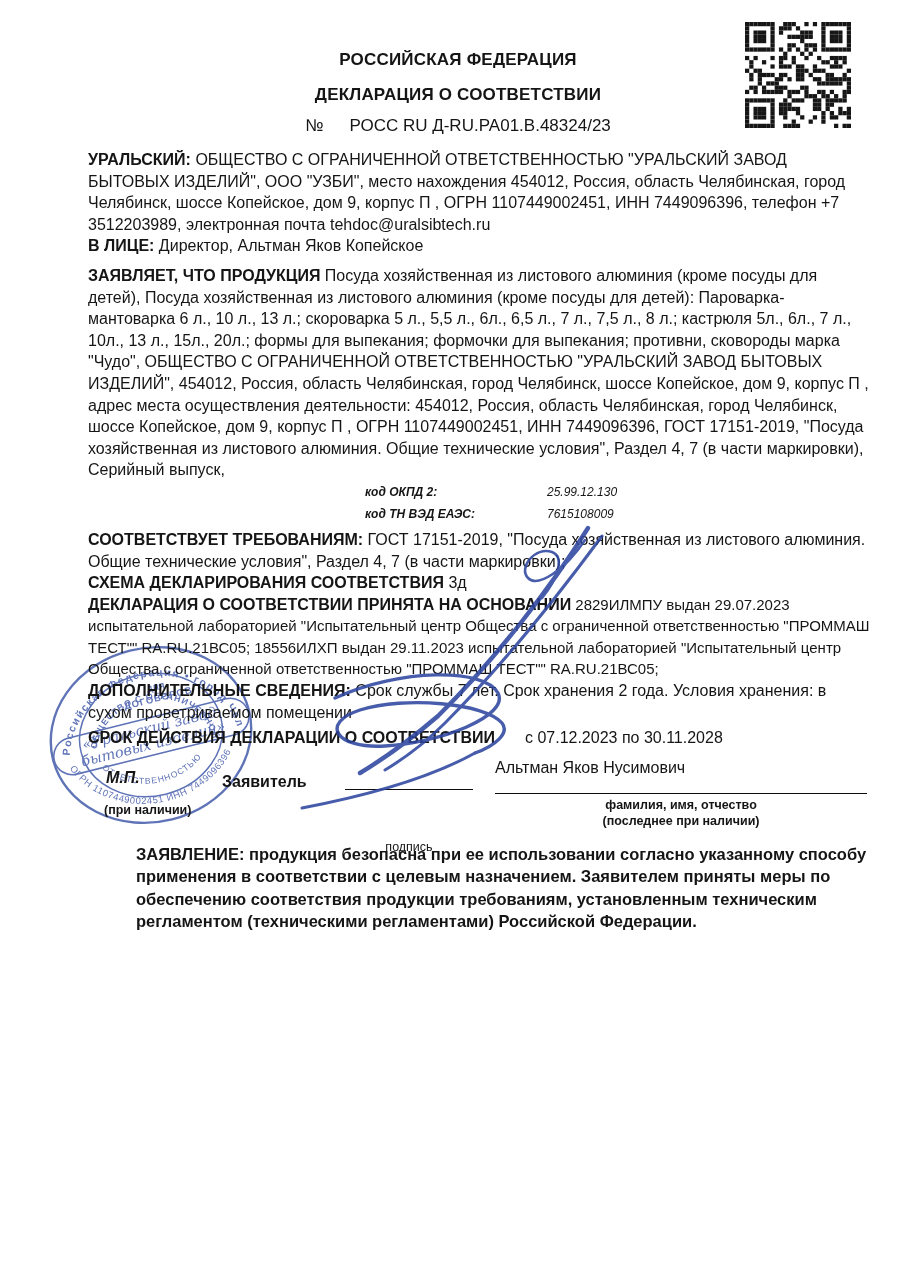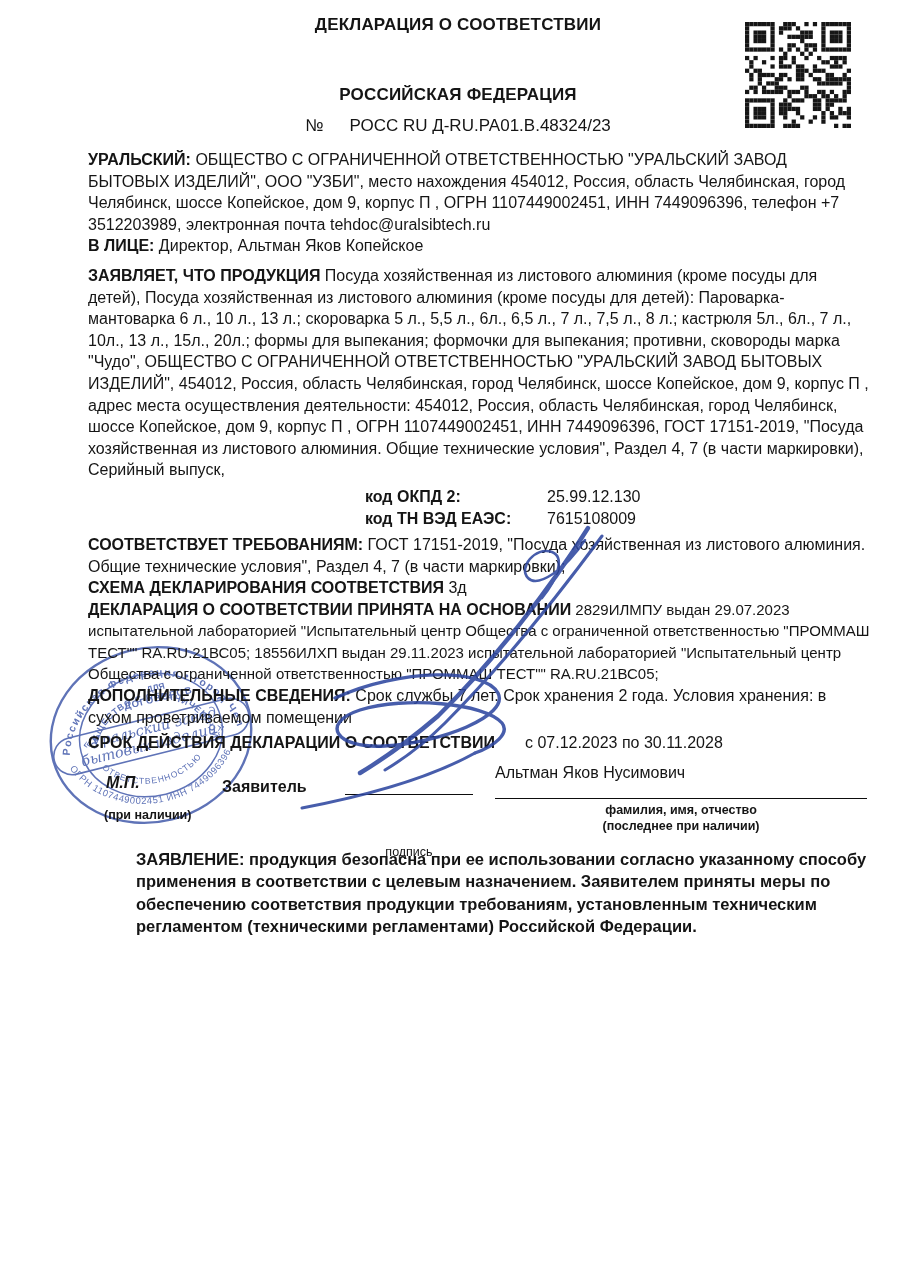--- a/index.html
+++ b/index.html
@@ -13,21 +13,21 @@
   .hdr{width:740px;text-align:center;font-weight:bold;font-size:17px;letter-spacing:.2px;}
   .hdr-country{margin-top:50px;}
   .hdr-title{margin-top:15px;}
   .numline{width:740px;text-align:center;font-size:17px;margin-top:11px;}
   .numline .no{margin-right:26px;}
   p{margin:0;}
   .para{font-size:16px;line-height:21.6px;text-align:left;}
   .b{font-weight:bold;}
   .applicant{margin-top:13px;}
   .product{margin-top:8px;}
-  .codes{margin-top:5px;font-size:16px;line-height:22.5px;}
+  .codes{font-size:12px;line-height:22.5px;font-style:italic;}
   .codes .row{padding-left:277px;}
   .codes .lbl{display:inline-block;width:182px;font-weight:bold;}
   .compliance{margin-top:3px;}
   .small{font-size:15px;line-height:21px;}
   .validity{margin-top:4px;}
   .validity .val{margin-left:30px;}
   .sigblock{position:relative;height:88px;margin-top:6px;}
   .sigblock .mp{position:absolute;left:18px;top:14px;font-weight:bold;font-size:16px;font-style:italic;}
   .sigblock .mpnote{position:absolute;left:16px;top:48px;font-weight:bold;font-size:12.5px;}
   .sigblock .applicant-label{position:absolute;left:134px;top:18px;font-weight:bold;font-size:16px;}
@@ -378,22 +378,22 @@
       <path d="M 312,18 C 270,75 210,150 155,205 C 135,225 115,240 95,252" stroke-width="3"></path>
       <path d="M 298,10 C 262,68 205,142 148,198 C 120,222 95,240 70,255" stroke-width="4.4"></path>
       <path d="M 295,22 C 275,52 248,70 238,60 C 228,50 245,28 262,34 C 275,39 268,60 252,80" stroke-width="2.6"></path>
       <path d="M 45,180 C 110,150 195,150 208,175 C 220,198 150,225 95,228 C 45,231 30,205 70,192 C 115,178 195,185 212,205 C 220,215 205,228 185,235" stroke-width="3.4"></path>
       <path d="M 185,235 C 140,260 75,278 12,290" stroke-width="3"></path>
     </g>
   </svg>
 
   <div class="doc">
 
+    <div class="hdr hdr-country">РОССИЙСКАЯ ФЕДЕРАЦИЯ</div>
     <div class="hdr hdr-title">ДЕКЛАРАЦИЯ О СООТВЕТСТВИИ</div>
-    <div class="hdr hdr-country">РОССИЙСКАЯ ФЕДЕРАЦИЯ</div>
     <div class="numline"><span class="no">№</span><span>РОСС RU Д-RU.РА01.В.48324/23</span></div>
 
     <p class="para applicant"><span class="b">УРАЛЬСКИЙ:</span><span> ОБЩЕСТВО С ОГРАНИЧЕННОЙ ОТВЕТСТВЕННОСТЬЮ "УРАЛЬСКИЙ ЗАВОД БЫТОВЫХ ИЗДЕЛИЙ", ООО "УЗБИ", место нахождения 454012, Россия, область Челябинская, город Челябинск, шоссе Копейское, дом 9, корпус П , ОГРН 1107449002451, ИНН 7449096396, телефон +7 3512203989, электронная почта tehdoc@uralsibtech.ru</span><br>
       <span class="b">В ЛИЦЕ:</span><span> Директор, Альтман Яков Копейское</span>
     </p>
 
     <p class="para product"><span class="b">ЗАЯВЛЯЕТ, ЧТО ПРОДУКЦИЯ</span><span> Посуда хозяйственная из листового алюминия (кроме посуды для детей), Посуда хозяйственная из листового алюминия (кроме посуды для детей): Пароварка-мантоварка 6 л., 10 л., 13 л.; скороварка 5 л., 5,5 л., 6л., 6,5 л., 7 л., 7,5 л., 8 л.; кастрюля 5л., 6л., 7 л., 10л., 13 л., 15л., 20л.; формы для выпекания; формочки для выпекания; противни, сковороды марка "Чудо", ОБЩЕСТВО С ОГРАНИЧЕННОЙ ОТВЕТСТВЕННОСТЬЮ "УРАЛЬСКИЙ ЗАВОД БЫТОВЫХ ИЗДЕЛИЙ", 454012, Россия, область Челябинская, город Челябинск, шоссе Копейское, дом 9, корпус П , адрес места осуществления деятельности: 454012, Россия, область Челябинская, город Челябинск, шоссе Копейское, дом 9, корпус П , ОГРН 1107449002451, ИНН 7449096396, ГОСТ 17151-2019, "Посуда хозяйственная из листового алюминия. Общие технические условия", Раздел 4, 7 (в части маркировки), Серийный выпуск,</span></p>
 
     <div class="codes">
       <div class="row"><span class="lbl">код ОКПД 2:</span><span>25.99.12.130</span></div>

